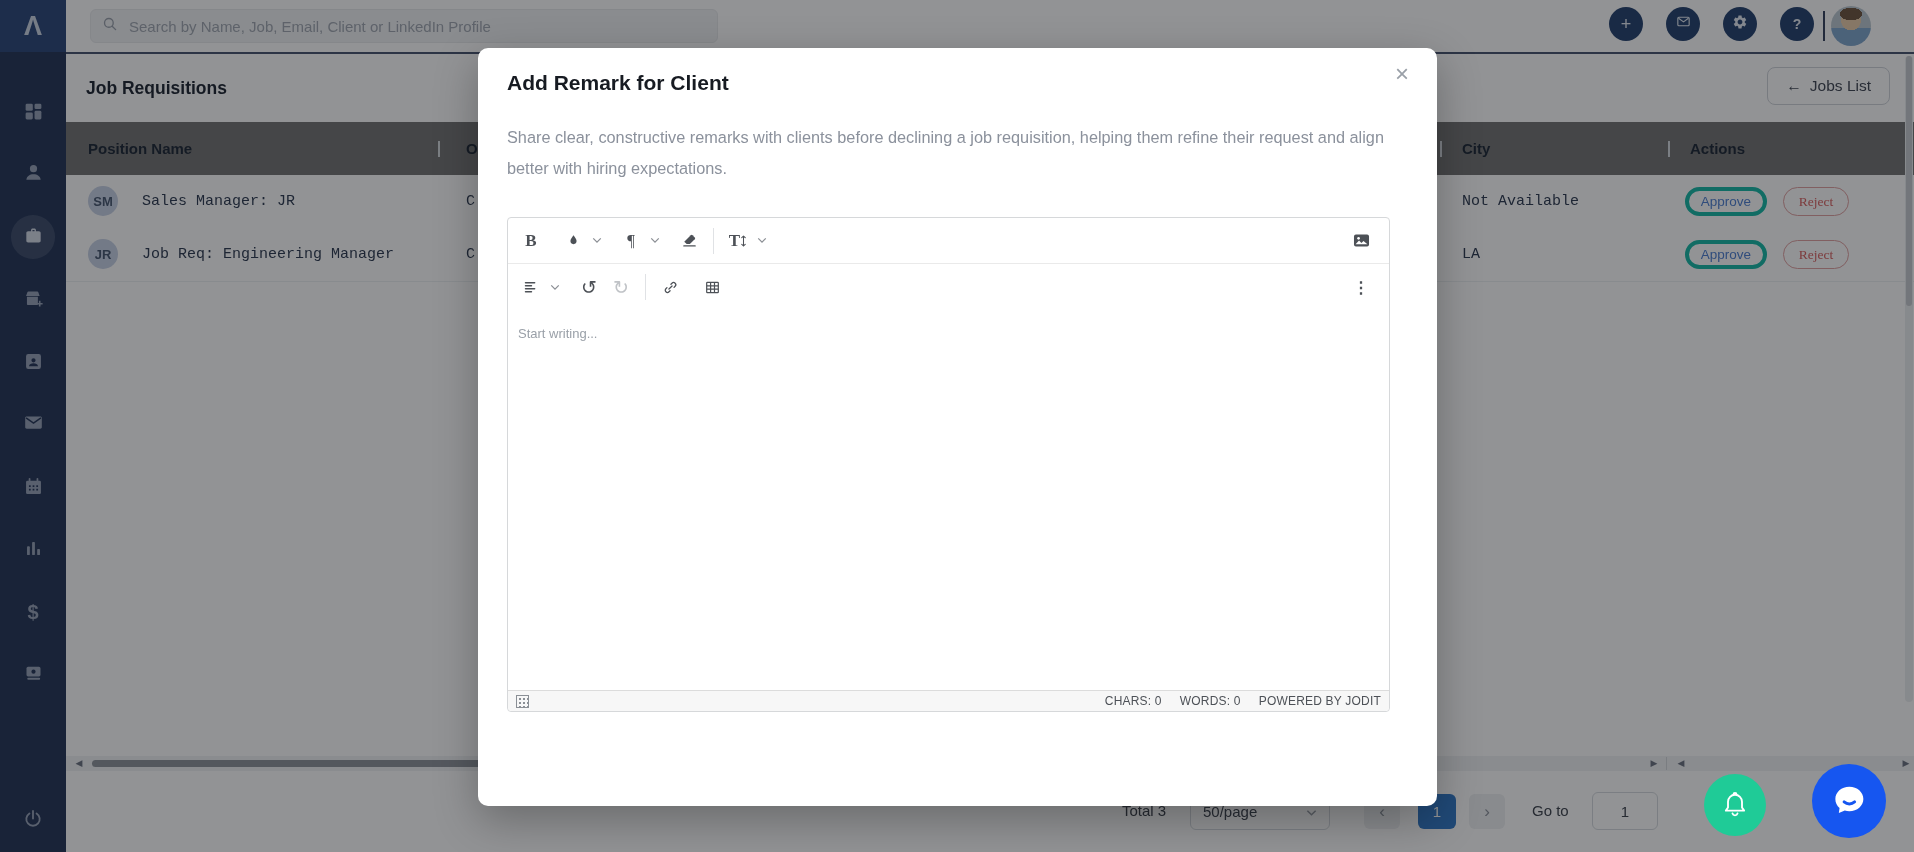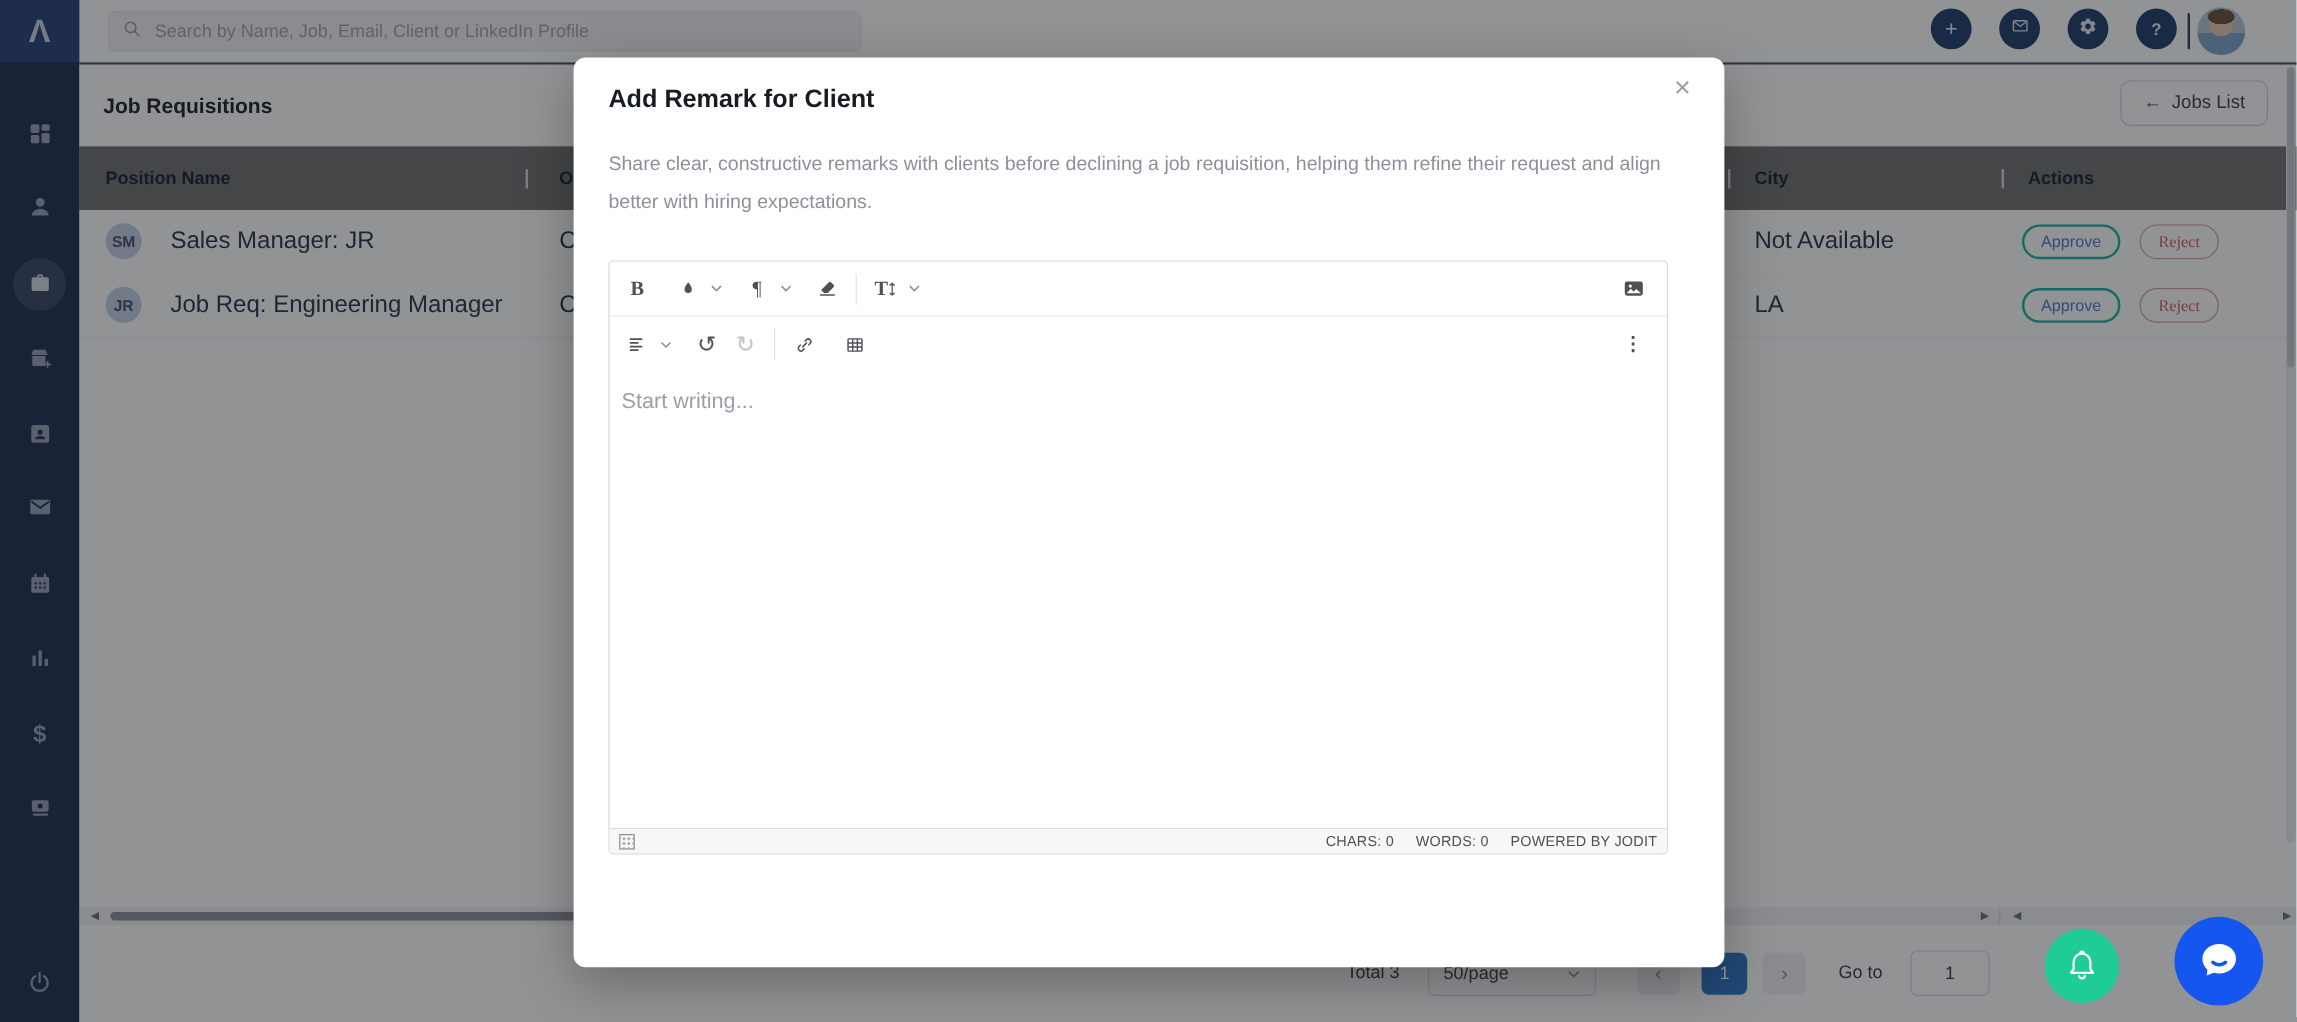--- a/index.html
+++ b/index.html
@@ -33,23 +33,23 @@
   .content{position:absolute;left:66px;top:54px;right:0;bottom:0;background:#fff;}
   .page-header{position:absolute;left:0;top:0;right:0;height:68px;border-bottom:1px solid #e8eaee;background:#fff;}
   .page-title{position:absolute;left:20px;top:0;line-height:68px;font-size:17.5px;font-weight:bold;color:#1c2430;margin:0;}
   .jobs-list{position:absolute;right:24px;top:13px;height:38px;padding:0 18px;background:#fff;border:1px solid #cfd3d9;border-radius:8px;font-size:15.5px;color:#3f4552;display:flex;align-items:center;gap:8px;cursor:pointer;font-family:"Liberation Sans",sans-serif;}
   .thead{position:absolute;left:0;top:68px;right:0;height:53px;background:#737373;border-bottom:1px solid #e8eaee;}
   .th{position:absolute;top:0;line-height:53px;font-size:15px;font-weight:bold;color:#1b2533;}
   .col-div{position:absolute;top:19px;width:2px;height:16px;background:#d6dae1;}
   .trow{position:absolute;left:0;right:0;height:53px;border-bottom:1px solid #edf0f3;background:#fff;}
   .row1{top:121px;} .row2{top:174px;}
   .chip{position:absolute;left:22px;top:11px;width:30px;height:30px;border-radius:50%;background:#c7d1e5;color:#46566f;font-size:13px;font-weight:bold;display:flex;align-items:center;justify-content:center;}
-  .cell{position:absolute;top:0;line-height:53px;font-size:20px;color:#2d3a50;}
+  .cell{position:absolute;top:0;line-height:53px;font-size:15px;color:#2d3a50;font-family:Liberation Mono, monospace;}
   .pill{position:absolute;top:12px;height:29px;border-radius:15px;background:transparent;font-size:13.5px;cursor:pointer;padding:0;font-family:"Liberation Sans",sans-serif;}
-  .approve{left:1619px;width:82px;border:2px solid #14b8a6;color:#4d7fd1;}
+  .approve{left:1619px;width:82px;border:4px solid #14b8a6;color:#4d7fd1;}
   .reject{left:1717px;width:66px;border:1px solid #e0a0a0;color:#d95f5f;font-family:Liberation Serif, serif;}
 
   
   .hscroll{position:absolute;left:0;top:702px;right:0;height:15px;background:#f1f2f4;}
   .hs-arrow{position:absolute;top:0;width:18px;height:15px;border:none;background:none;color:#6b7280;font-size:9px;line-height:15px;text-align:center;cursor:pointer;padding:0;}
   .hs-thumb{position:absolute;left:26px;top:4px;width:398px;height:7px;border-radius:4px;background:#8e949c;cursor:grab;}
   .hs-div{position:absolute;left:1600px;top:1px;width:1px;height:13px;background:#d4d7db;}
   .vscroll{position:absolute;right:1px;top:2px;width:8px;height:646px;background:#eceef0;border-radius:4px;}
   .vs-thumb{position:absolute;left:1px;top:0;width:6px;height:250px;border-radius:3px;background:#c6cacf;cursor:grab;}
 
@@ -75,21 +75,21 @@
   .tbtn{width:32px;height:32px;border:none;background:none;border-radius:4px;color:#4d5157;display:flex;align-items:center;justify-content:center;cursor:pointer;padding:0;}
   .tbtn.disabled{color:#c0c3c7;cursor:default;}
   .serif{font-family:"Liberation Serif",serif;font-size:17px;font-weight:bold;}
   .serif.para{font-weight:normal;font-size:17px;}
   .trigger{width:16px;height:32px;border:none;background:none;color:#8b8f95;display:flex;align-items:center;justify-content:center;cursor:pointer;padding:0;}
   .t-sep{width:1px;height:26px;background:#e0e2e5;margin:0 8px;}
   .gap{margin-left:10px;}
   .push{margin-left:auto;}
   .kebab{font-size:16px;font-weight:bold;color:#4d5157;}
   .canvas{position:absolute;left:0;right:0;top:92px;bottom:21px;padding:14px 10px;cursor:text;}
-  .ph{font-size:18px;color:#9aa0a8;}
+  .ph{font-size:13px;color:#9aa0a8;}
   .statusbar{position:absolute;left:0;right:0;bottom:0;height:21px;background:#f7f7f7;border-top:1px solid #dcdcdc;display:flex;align-items:center;padding:0 8px;box-sizing:border-box;border-radius:0 0 4px 4px;}
   .sb-ico{width:11px;height:11px;border:1px solid #8a8f95;background-image:radial-gradient(#8a8f95 1px,transparent 1px);background-size:4px 4px;background-position:1px 1px;cursor:pointer;}
   .sb-text{margin-left:auto;display:flex;gap:18px;font-size:12px;color:#4d5157;letter-spacing:.2px;}
 
   .m-footer{position:absolute;right:38px;bottom:37px;display:flex;gap:16px;}
   .btn-cancel{width:93px;height:38px;border:1px solid #d9d9d9;background:#fff;border-radius:6px;font-size:15px;color:#4b4b4b;cursor:pointer;font-family:"Liberation Sans",sans-serif;}
   .btn-confirm{width:176px;height:38px;border:none;background:#4aa0f8;border-radius:6px;font-size:15px;color:#fff;cursor:pointer;font-family:"Liberation Sans",sans-serif;}
 
   
   .fab{position:absolute;border:none;border-radius:50%;cursor:pointer;z-index:60;display:flex;align-items:center;justify-content:center;padding:0;}

